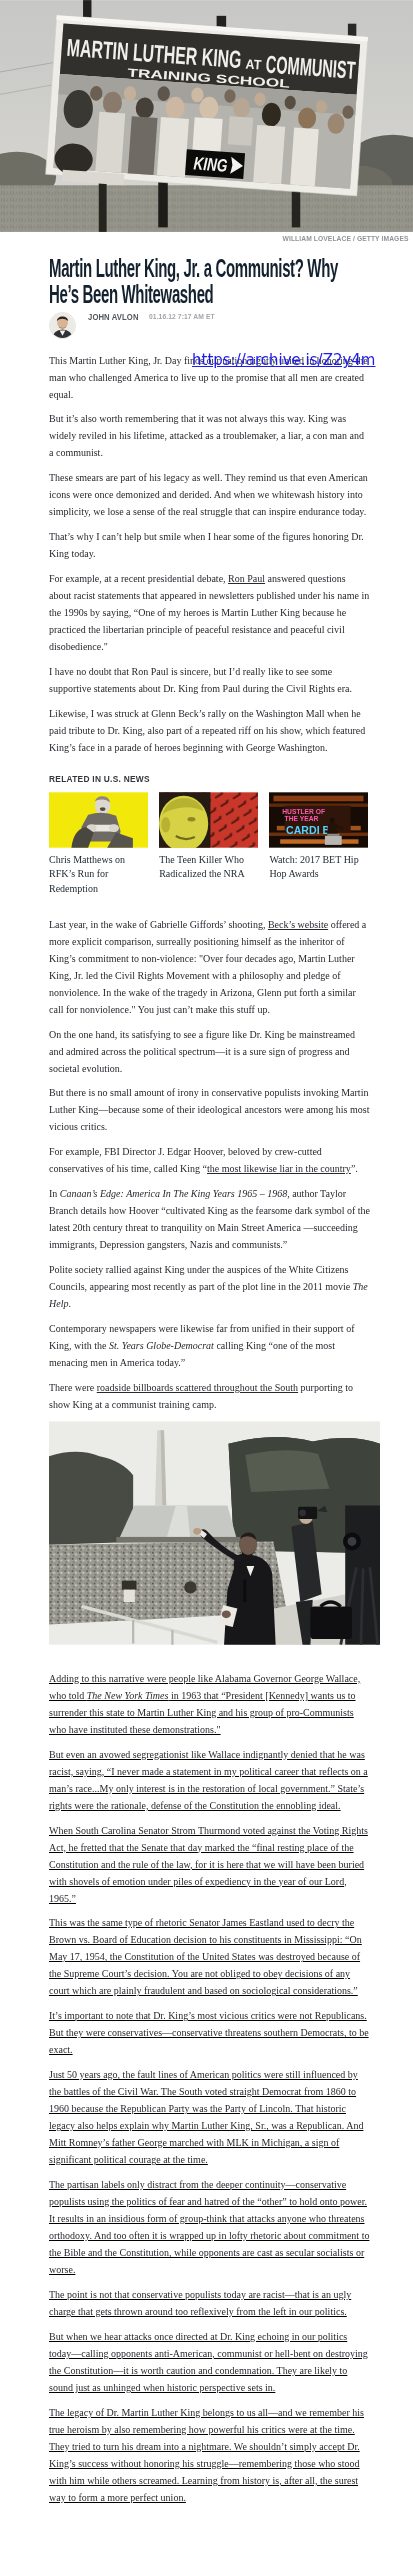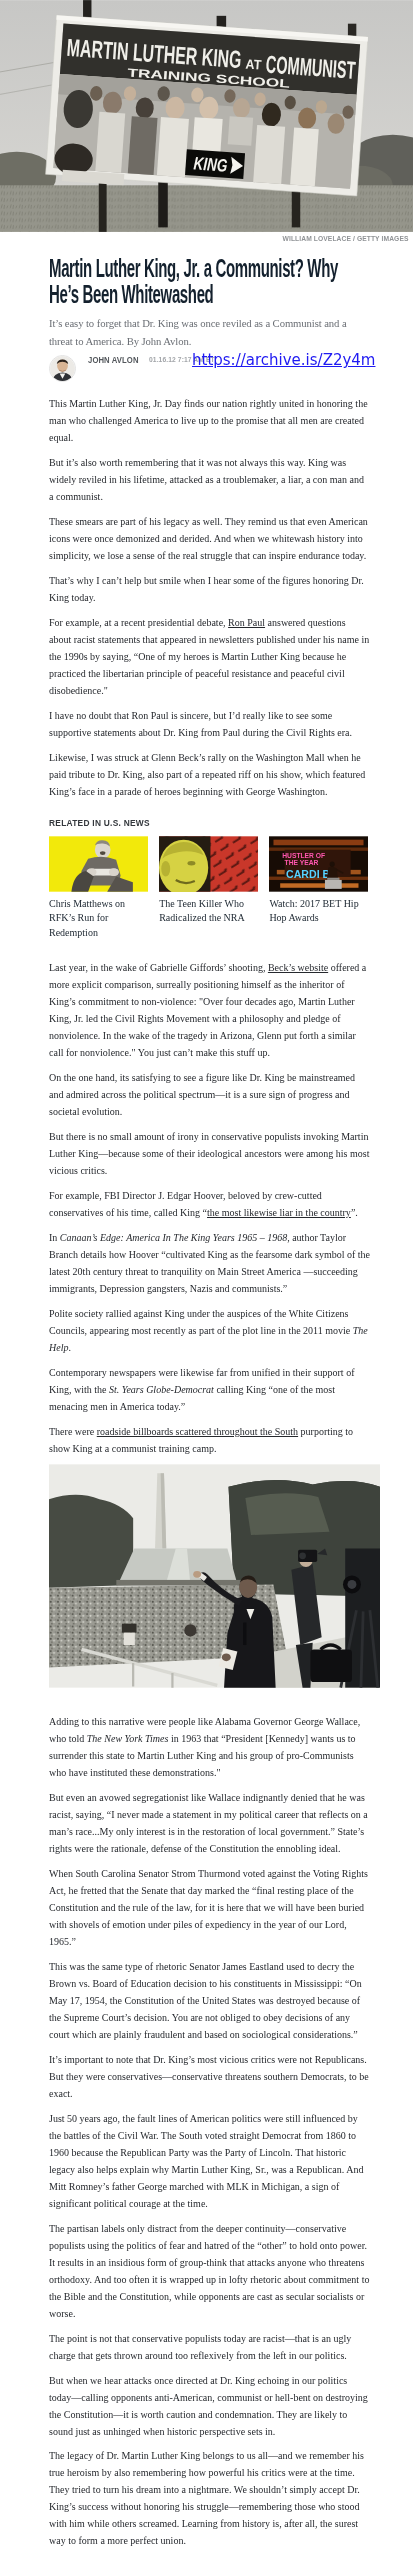--- a/index.html
+++ b/index.html
@@ -137,21 +137,20 @@
   </g>
 </svg>
 
 <div class="credit">WILLIAM LOVELACE / GETTY IMAGES</div>
 
 <div class="article-col">
   <h1 class="headline" style="margin:13.5px 0 0 0;">
     <div class="hl-line">Martin Luther King, Jr. a Communist? Why</div>
     <div class="hl-line">He’s Been Whitewashed</div>
   </h1>
-  <div class="deck">It’s easy to forget that Dr. King was once reviled as a Communist and a threat to America. By John Avlon.</div>
 
   <div class="byline-row">
     <span class="avatar">
       <svg width="25" height="25" viewBox="0 0 44 44" xmlns="http://www.w3.org/2000/svg">
         <circle cx="22" cy="22" r="22" fill="#eceae6"></circle>
         <path d="M4,44 Q6,30 22,29 Q38,30 40,44 Z" fill="#2f3136"></path>
         <polygon points="17,31 27,31 22,40" fill="#f4f3f0"></polygon>
         <ellipse cx="22" cy="17" rx="9.5" ry="11" fill="#d8b494"></ellipse>
         <path d="M12,14 Q13,6 22,6 Q31,6 32,14 Q27,10 22,10 Q16,10 12,14 Z" fill="#2b231d"></path>
         <path d="M16,25 Q22,29 28,25" stroke="#a87f62" stroke-width="1.4" fill="none"></path>
@@ -293,21 +292,21 @@
     <path d="M478,160 L492,150 L496,162 Z" fill="#26282a"></path>
 
     <rect x="528" y="150" width="62" height="248" fill="#1c1e20"></rect>
     <circle cx="540" cy="214" r="16" fill="#0c0c0e"></circle>
     <circle cx="540" cy="214" r="8" fill="#3a3c40"></circle>
     <path d="M548,260 L520,398 M560,262 L556,398 M572,260 L586,398" stroke="#2c2e31" stroke-width="5" fill="none"></path>
     <rect x="466" y="330" width="74" height="58" rx="6" fill="#0f0f11"></rect>
     <path d="M484,330 Q502,314 520,330" stroke="#0f0f11" stroke-width="6" fill="none"></path>
   </svg>
 
-  <div class="body-block" style="margin-top:0;">
+  <div class="body-block" style="margin-top:0;text-decoration:underline;">
       <p><span>Adding to this narrative were people like Alabama Governor George Wallace, who told </span><em>The New York Times</em><span> in 1963 that “President [Kennedy] wants us to surrender this state to Martin Luther King and his group of pro-Communists who have instituted these demonstrations."</span></p>
       <p><span>But even an avowed segregationist like Wallace indignantly denied that he was racist, saying, “I never made a statement in my political career that reflects on a man’s race...My only interest is in the restoration of local government.” State’s rights were the rationale, defense of the Constitution the ennobling ideal.</span></p>
       <p><span>When South Carolina Senator Strom Thurmond voted against the Voting Rights Act, he fretted that the Senate that day marked the “final resting place of the Constitution and the rule of the law, for it is here that we will have been buried with shovels of emotion under piles of expediency in the year of our Lord, 1965.”</span></p>
       <p><span>This was the same type of rhetoric Senator James Eastland used to decry the Brown vs. Board of Education decision to his constituents in Mississippi: “On May 17, 1954, the Constitution of the United States was destroyed because of the Supreme Court’s decision. You are not obliged to obey decisions of any court which are plainly fraudulent and based on sociological considerations.”</span></p>
       <p><span>It’s important to note that Dr. King’s most vicious critics were not Republicans. But they were conservatives—conservative threatens southern Democrats, to be exact.</span></p>
       <p><span>Just 50 years ago, the fault lines of American politics were still influenced by the battles of the Civil War. The South voted straight Democrat from 1860 to 1960 because the Republican Party was the Party of Lincoln. That historic legacy also helps explain why Martin Luther King, Sr., was a Republican. And Mitt Romney’s father George marched with MLK in Michigan, a sign of significant political courage at the time.</span></p>
       <p><span>The partisan labels only distract from the deeper continuity—conservative populists using the politics of fear and hatred of the “other” to hold onto power. It results in an insidious form of group-think that attacks anyone who threatens orthodoxy. And too often it is wrapped up in lofty rhetoric about commitment to the Bible and the Constitution, while opponents are cast as secular socialists or worse.</span></p>
       <p><span>The point is not that conservative populists today are racist—that is an ugly charge that gets thrown around too reflexively from the left in our politics.</span></p>
       <p><span>But when we hear attacks once directed at Dr. King echoing in our politics today—calling opponents anti-American, communist or hell-bent on destroying the Constitution—it is worth caution and condemnation. They are likely to sound just as unhinged when historic perspective sets in.</span></p>
       <p><span>The legacy of Dr. Martin Luther King belongs to us all—and we remember his true heroism by also remembering how powerful his critics were at the time. They tried to turn his dream into a nightmare. We shouldn’t simply accept Dr. King’s success without honoring his struggle—remembering those who stood with him while others screamed. Learning from history is, after all, the surest way to form a more perfect union.</span></p>

